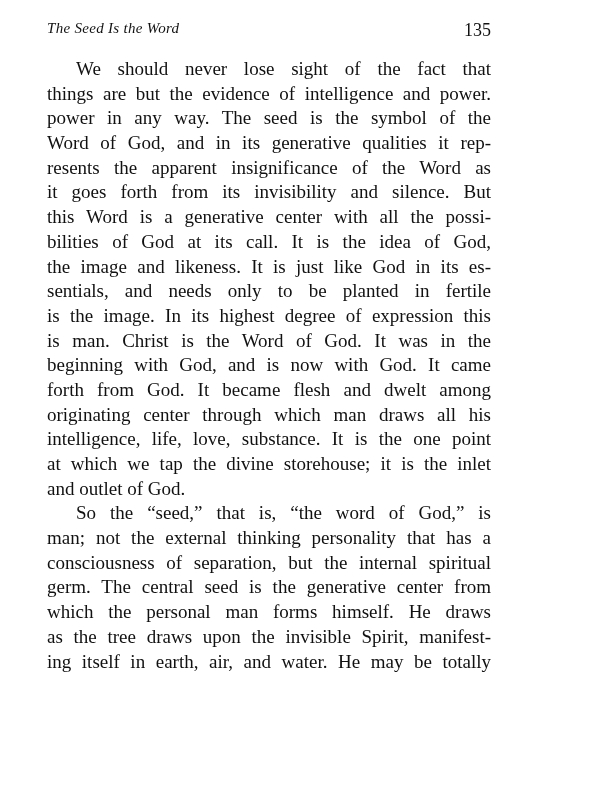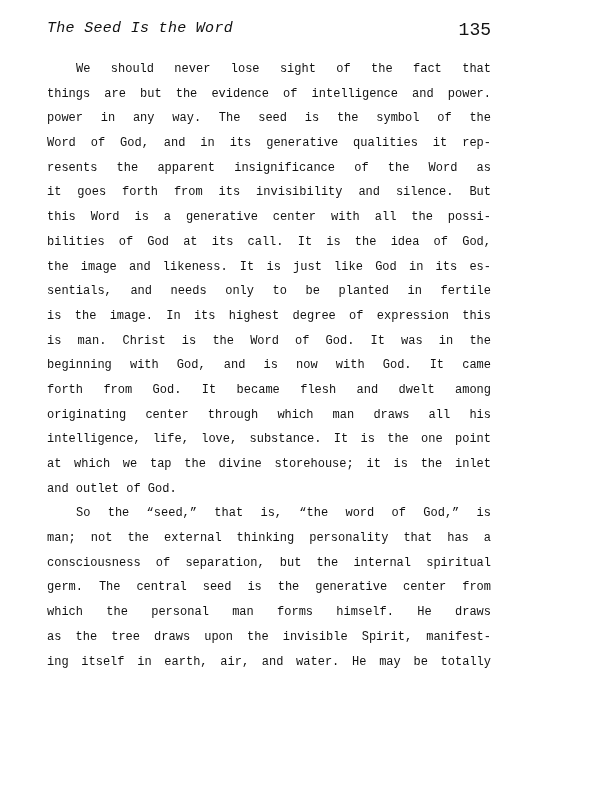--- a/index.html
+++ b/index.html
@@ -1,22 +1,22 @@
 <!DOCTYPE html>
 <html><head>
 <meta charset="utf-8">
 <style>
   html, body { margin: 0; padding: 0; background: #ffffff; }
   body { width: 600px; height: 808px; position: relative; overflow: hidden; }
-  .page { position: absolute; left: 0; top: 0; width: 600px; height: 808px; background: #fff; color: #111; font-family: Liberation Mono, monospace; }
+  .page { position: absolute; left: 0; top: 0; width: 600px; height: 808px; background: #fff; color: #111; font-family: Liberation Serif, serif; }
   .running-head { position: absolute; left: 47px; top: 20px; width: 444px; height: 24px; }
   .running-title { position: absolute; left: 0; top: 0; font-style: italic; font-size: 15px; letter-spacing: 0.3px; }
   .page-number { position: absolute; right: 0; top: 0; font-size: 18px; }
   .body { position: absolute; left: 47px; top: 57px; width: 444px; }
-  .line { display: block; height: 24.7px; line-height: 24.7px; font-size: 12px; text-align: justify; text-align-last: justify; white-space: nowrap; overflow: visible; }
+  .line { display: block; height: 24.7px; line-height: 24.7px; font-size: 19px; text-align: justify; text-align-last: justify; white-space: nowrap; overflow: visible; }
   .line.indent { padding-left: 29px; }
   .line.last { text-align-last: left; }
 </style>
 </head>
 <body>
 
 <div class="page">
   <div class="running-head">
     <span class="running-title">The Seed Is the Word</span>
     <span class="page-number">135</span>

